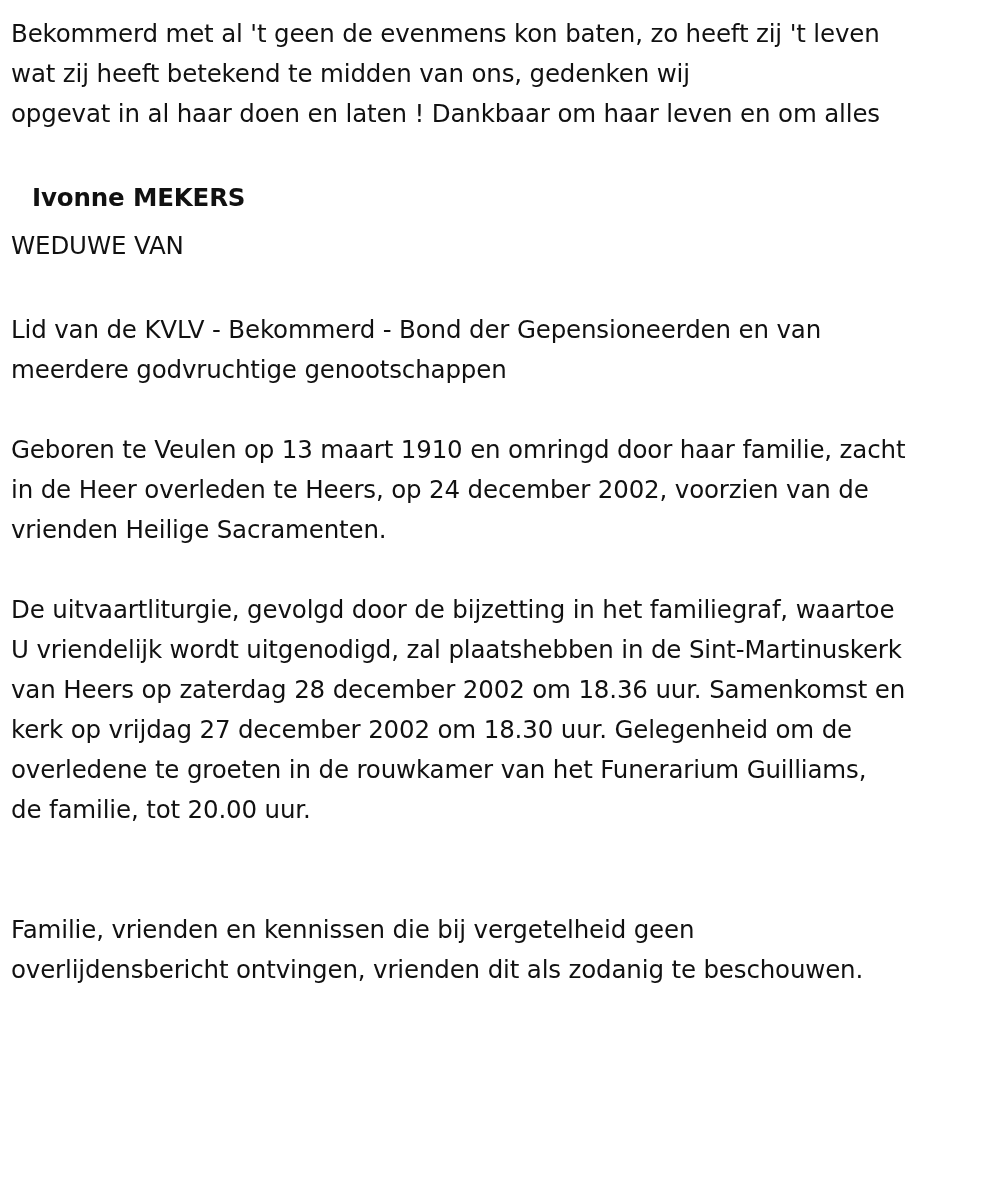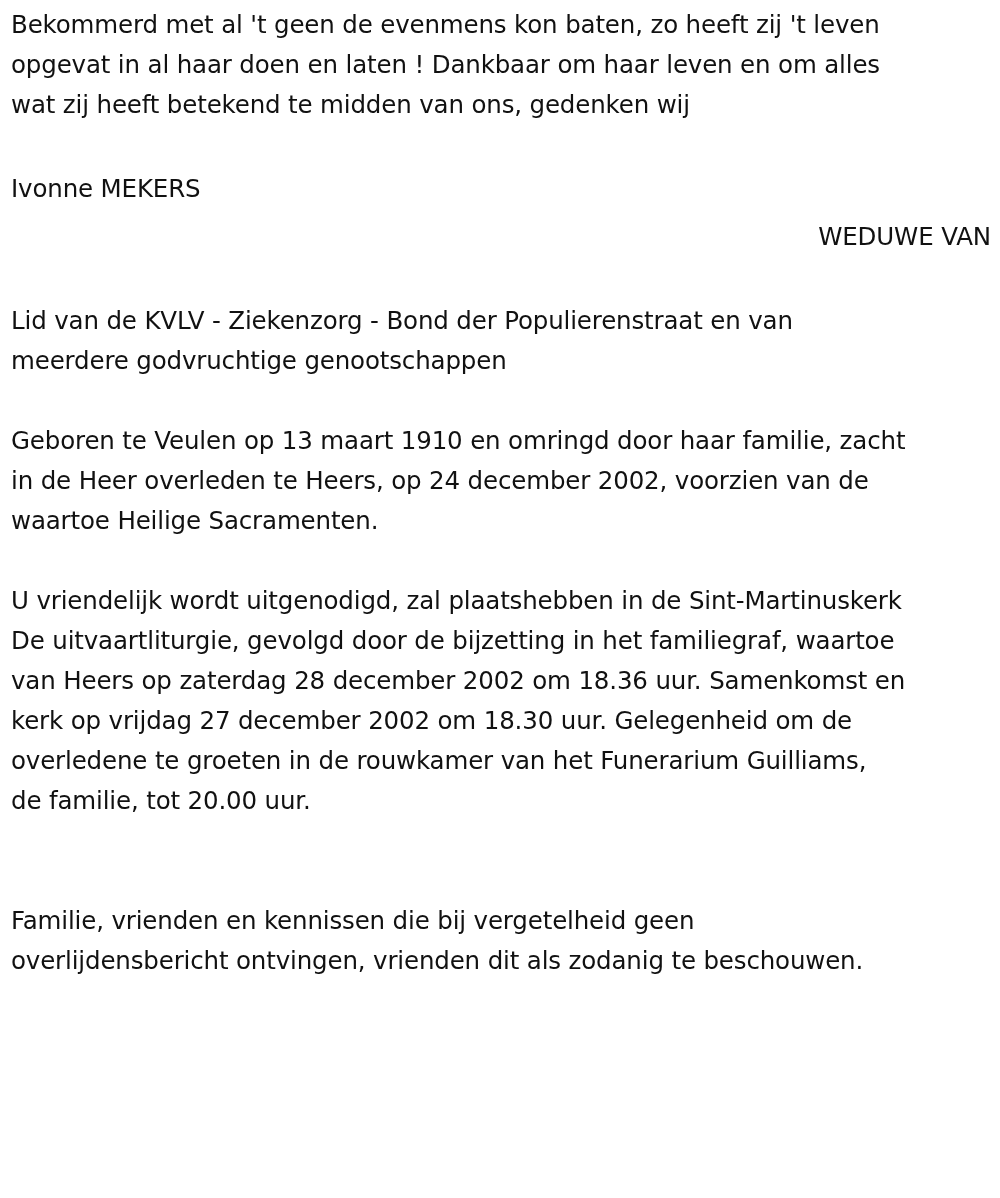--- a/index.html
+++ b/index.html
@@ -9,84 +9,84 @@
     }
     body {
       width: 1000px;
       height: 1198px;
       overflow: hidden;
       color: #111111;
       font-family: "DejaVu Sans", sans-serif;
     }
     .doc {
       position: relative;
-      padding: 5px 0 0 11px;
+      padding: 14px 0 0 11px;
       width: 980px;
     }
     .line {
       font-size: 24.5px;
       line-height: 40px;
       height: 40px;
       white-space: nowrap;
       letter-spacing: -0.15px;
     }
     .bold {
-      font-weight: normal;
+      font-weight: bold;
+      margin-left: 21px;
     }
     .gap {
       height: 40px;
     }
     .line.name {
       height: 48px;
       line-height: 48px;
     }
     .line.sub {
       height: 48px;
       line-height: 48px;
-      text-align: right;
     }
   </style>
 </head>
 <body>
 
 <div class="doc">
 
   <div>
     <div class="line">Bekommerd met al 't geen de evenmens kon baten, zo heeft zij 't leven</div>
+    <div class="line">wat zij heeft betekend te midden van ons, gedenken wij</div>
     <div class="line">opgevat in al haar doen en laten ! Dankbaar om haar leven en om alles</div>
-    <div class="line">wat zij heeft betekend te midden van ons, gedenken wij</div>
   </div>
 
   <div class="gap"></div>
 
   <div>
     <div class="line name bold">Ivonne MEKERS</div>
     <div class="line sub">WEDUWE VAN</div>
   </div>
 
   <div class="gap"></div>
 
   <div>
-    <div class="line">Lid van de KVLV - Ziekenzorg - Bond der Populierenstraat en van</div>
+    <div class="line">Lid van de KVLV - Bekommerd - Bond der Gepensioneerden en van</div>
     <div class="line">meerdere godvruchtige genootschappen</div>
   </div>
 
   <div class="gap"></div>
 
   <div>
     <div class="line">Geboren te Veulen op 13 maart 1910 en omringd door haar familie, zacht</div>
     <div class="line">in de Heer overleden te Heers, op 24 december 2002, voorzien van de</div>
-    <div class="line">waartoe Heilige Sacramenten.</div>
+    <div class="line">vrienden Heilige Sacramenten.</div>
   </div>
 
   <div class="gap"></div>
 
   <div>
+    <div class="line">De uitvaartliturgie, gevolgd door de bijzetting in het familiegraf, waartoe</div>
     <div class="line">U vriendelijk wordt uitgenodigd, zal plaatshebben in de Sint-Martinuskerk</div>
-    <div class="line">De uitvaartliturgie, gevolgd door de bijzetting in het familiegraf, waartoe</div>
     <div class="line">van Heers op zaterdag 28 december 2002 om 18.36 uur. Samenkomst en</div>
     <div class="line">kerk op vrijdag 27 december 2002 om 18.30 uur. Gelegenheid om de</div>
     <div class="line">overledene te groeten in de rouwkamer van het Funerarium Guilliams,</div>
     <div class="line">de familie, tot 20.00 uur.</div>
   </div>
 
   <div class="gap"></div>
 
 
   <div class="gap"></div>

